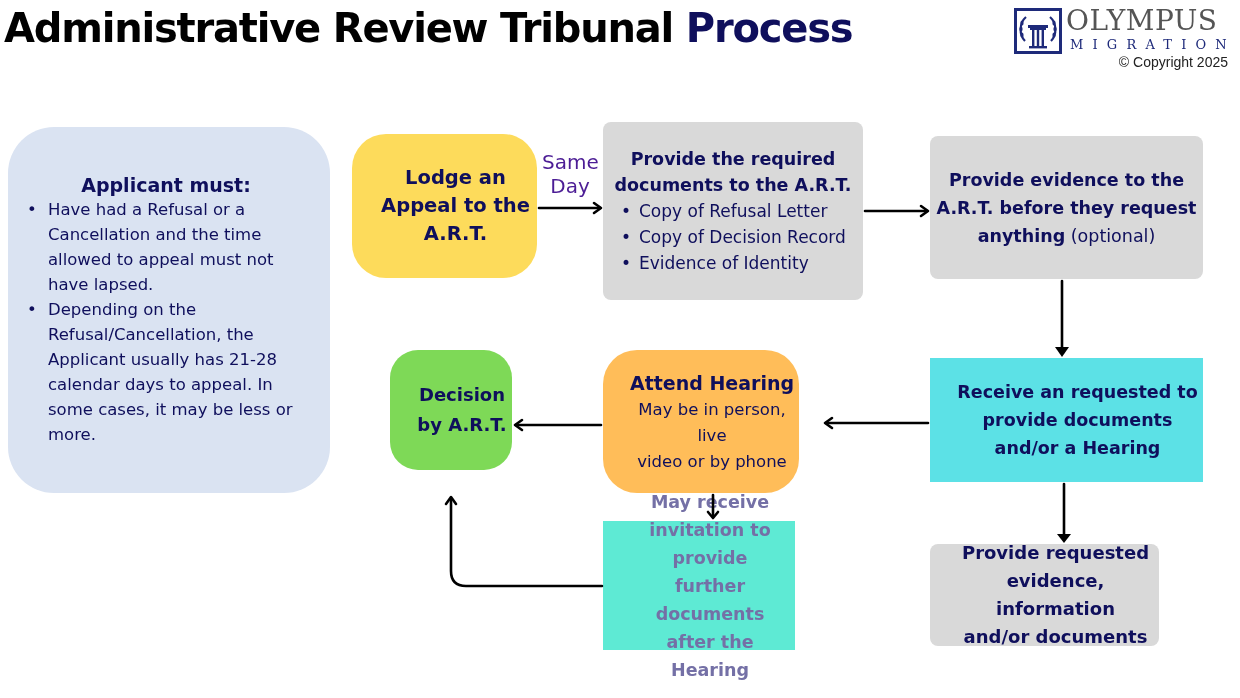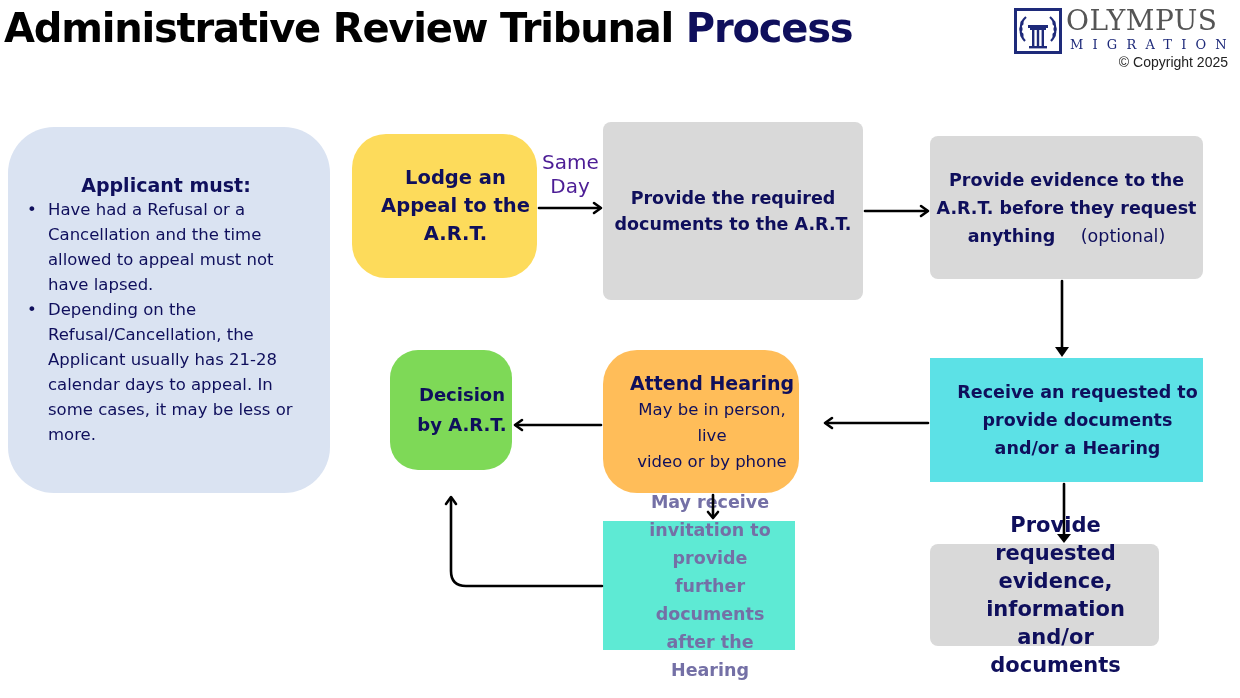--- a/index.html
+++ b/index.html
@@ -33,24 +33,24 @@
   .lodge { left: 352px; top: 134px; width: 185px; height: 144px; background: #fddb5b; border-radius: 34px; font-size: 19.5px; line-height: 28px; font-weight: bold; }
   .same-day { position: absolute; left: 542px; top: 150px; font-size: 20px; line-height: 24px; color: #4c1d95; text-align: center; width: 56px; }
 
   .docs { left: 603px; top: 122px; width: 260px; height: 178px; background: #d9d9d9; border-radius: 8px; padding: 6px 10px; align-items: stretch; }
   .docs .heading { font-weight: bold; font-size: 17.5px; line-height: 26px; text-align: center; }
   .docs ul { list-style: none; text-align: left; font-size: 17px; line-height: 26px; }
   .docs li { position: relative; padding-left: 26px; }
   .docs li::before { content: "•"; position: absolute; left: 8px; top: 0; }
 
   .evidence { left: 930px; top: 136px; width: 273px; height: 143px; background: #d9d9d9; border-radius: 8px; font-size: 17.5px; line-height: 28px; padding: 0 4px; }
-  .evidence .normal { font-weight: normal; padding-left: 20px; }
+  .evidence .normal { font-weight: normal; }
 
   .receive { left: 930px; top: 358px; width: 273px; height: 124px; background: #5ce1e6; font-size: 17.5px; line-height: 28px; font-weight: bold; }
-  .requested { left: 930px; top: 544px; width: 229px; height: 102px; background: #d9d9d9; border-radius: 8px; font-size: 21px; line-height: 28px; font-weight: bold; }
+  .requested { left: 930px; top: 544px; width: 229px; height: 102px; background: #d9d9d9; border-radius: 8px; font-size: 18px; line-height: 28px; font-weight: bold; }
 
   .hearing { left: 603px; top: 350px; width: 196px; height: 143px; background: #ffbd59; border-radius: 34px; }
   .hearing .heading { font-weight: bold; font-size: 19px; line-height: 28px; }
   .hearing .sub { font-size: 16.5px; line-height: 26px; }
 
   .decision { left: 390px; top: 350px; width: 122px; height: 120px; background: #7ed957; border-radius: 28px; font-size: 18px; line-height: 30px; font-weight: bold; }
 
   .further { left: 603px; top: 521px; width: 192px; height: 129px; background: #5eead4; color: #7470a6; font-size: 17.5px; line-height: 28px; font-weight: bold; }
 
   svg.arrows { position: absolute; left: 0; top: 0; width: 1240px; height: 698px; pointer-events: none; }
@@ -101,20 +101,25 @@
 </div>
 
 <div class="same-day">
   <div>Same</div>
   <div>Day</div>
 </div>
 
 <div class="box docs">
   <div class="heading">Provide the required</div>
   <div class="heading">documents to the A.R.T.</div>
+  <ul>
+    <li>Copy of Refusal Letter</li>
+    <li>Copy of Decision Record</li>
+    <li>Evidence of Identity</li>
+  </ul>
 </div>
 
 <div class="box evidence">
   <div class="b">Provide evidence to the</div>
   <div class="b">A.R.T. before they request</div>
   <div><span class="b">anything</span><span class="normal"> (optional)</span></div>
 </div>
 
 <div class="box receive">
   <div>Receive an requested to</div>

